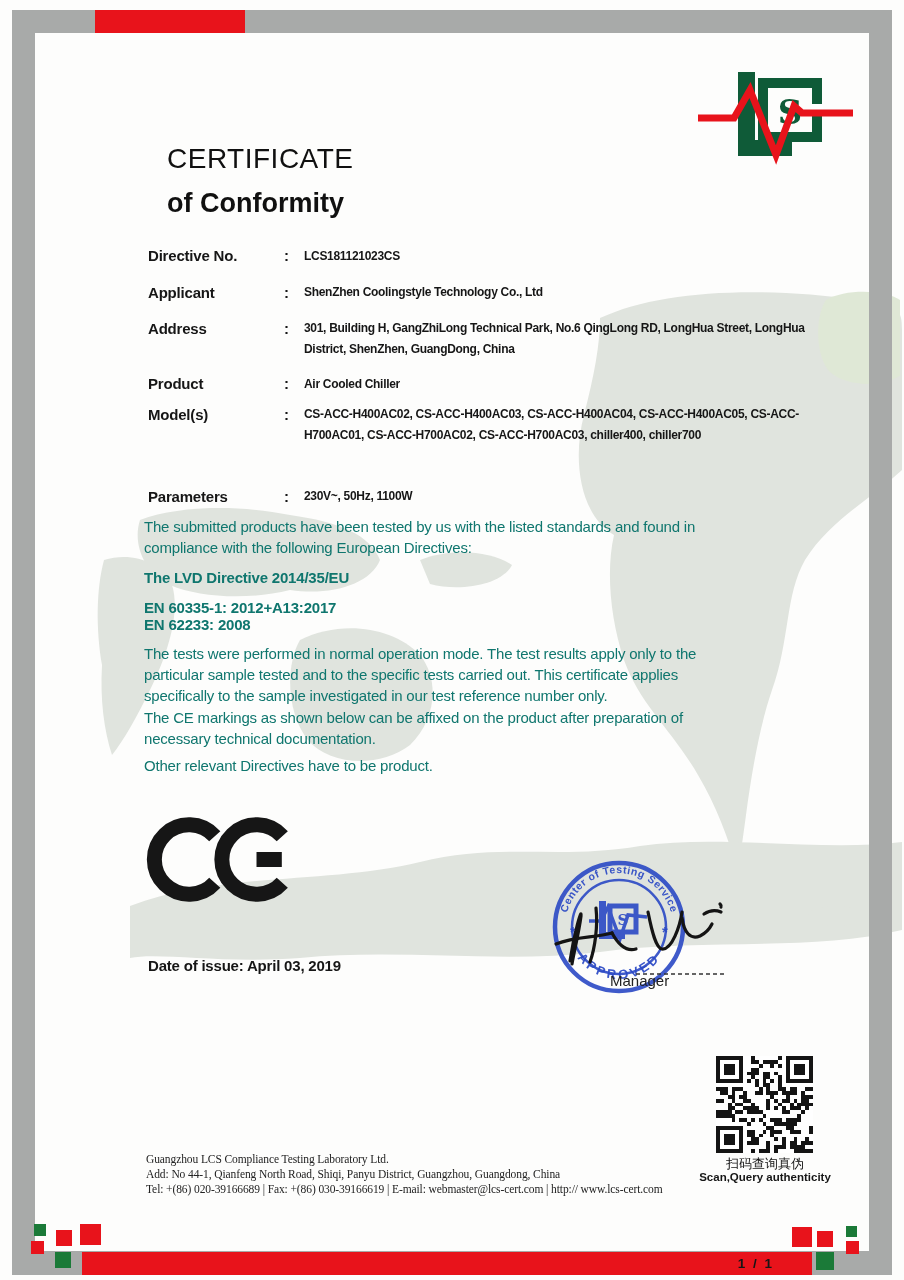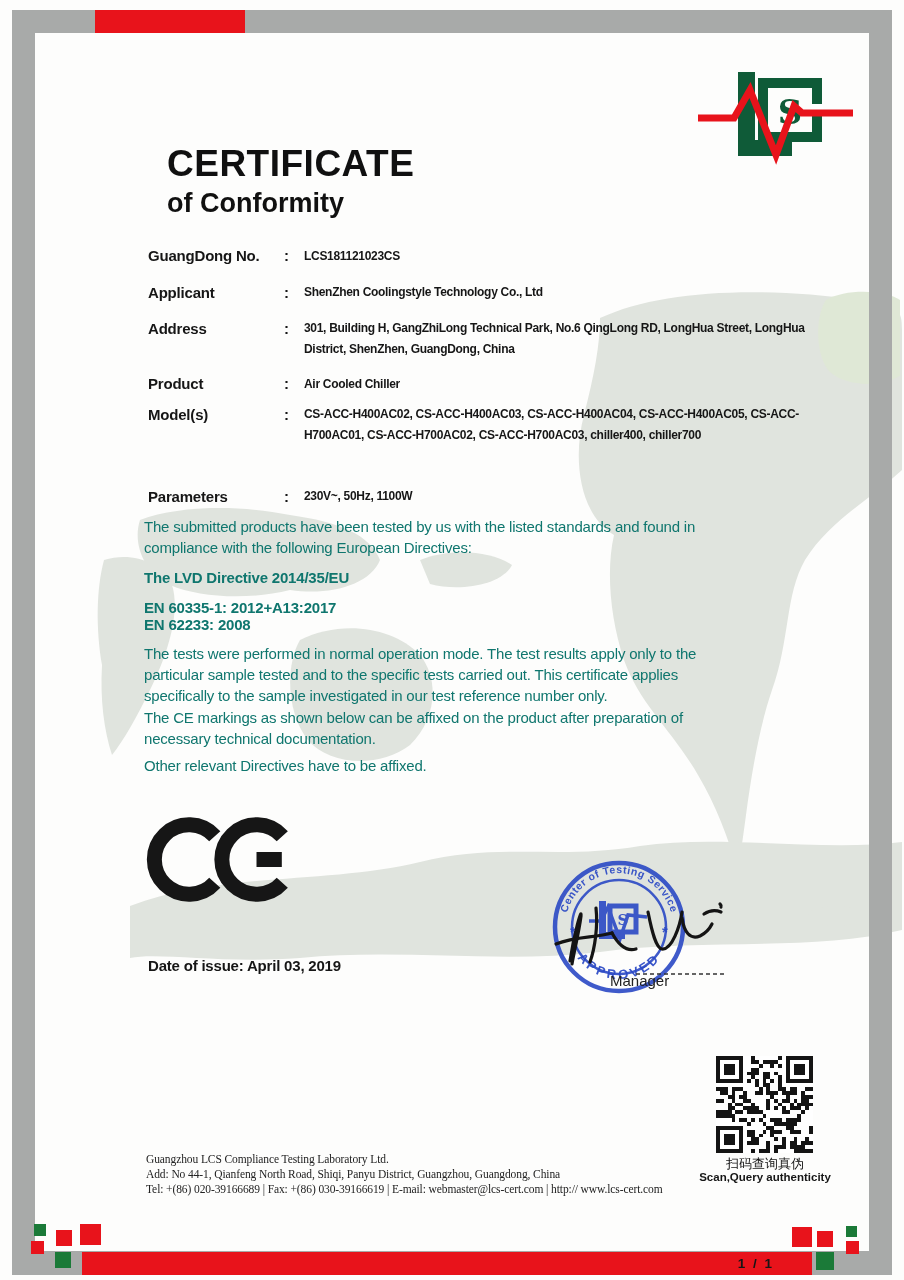--- a/index.html
+++ b/index.html
@@ -9,21 +9,21 @@
     font-family:"Liberation Sans", sans-serif;
     color:#161616;
   }
   .abs{position:absolute;}
   
   .bar{background:#a8aaa9;}
   .bar-red{background:#e8131b;}
   .sq-red{background:#e8131b;}
   .sq-green{background:#1b7a38;}
   
-  .cert-title{left:167px;top:143px;font-size:37px;font-weight:700;letter-spacing:.5px;color:#101010;}
+  .cert-title{left:167px;top:143px;font-size:28px;font-weight:400;letter-spacing:.5px;color:#101010;}
   .cert-subtitle{left:167px;top:188px;font-size:27px;font-weight:700;color:#101010;}
   
   .f-label{left:148px;width:130px;font-size:15px;font-weight:700;letter-spacing:-.2px;}
   .f-colon{left:284px;font-size:15px;font-weight:700;}
   .f-value{left:304px;width:504px;font-size:12px;font-weight:700;letter-spacing:-.3px;line-height:21px;}
   
   .para{left:144px;width:594px;font-size:15px;letter-spacing:-.2px;line-height:21px;color:#0f766e;}
   .para.bold{font-weight:700;}
   
   .footer-line{left:146px;font-size:11.5px;letter-spacing:-.1px;color:#222;font-family:Liberation Serif, serif;}
@@ -77,21 +77,21 @@
   </g>
   <rect x="65" y="25" width="54" height="54" fill="none" stroke="#0f5b38" stroke-width="10"></rect>
   <rect x="113" y="46" width="12" height="12" fill="#ffffff"></rect>
   <text x="92" y="66" text-anchor="middle" font-family="DejaVu Serif, serif" font-size="34" font-weight="700" fill="#0f5b38">S</text>
   <polyline points="0,60 36,60 52,32 78,97 96,48 104,55 155,55" fill="none" stroke="#e8131b" stroke-width="7" stroke-linejoin="miter"></polyline>
 </svg>
 
 <div class="abs cert-title">CERTIFICATE</div>
 <div class="abs cert-subtitle">of Conformity</div>
 
-<div class="abs f-label" style="top:247px">GuangDong No.</div>
+<div class="abs f-label" style="top:247px">Directive No.</div>
 <div class="abs f-colon" style="top:247px">:</div>
 <div class="abs f-value" style="top:246px">LCS181121023CS</div>
 
 <div class="abs f-label" style="top:284px">Applicant</div>
 <div class="abs f-colon" style="top:284px">:</div>
 <div class="abs f-value" style="top:282px">ShenZhen Coolingstyle Technology Co., Ltd</div>
 
 <div class="abs f-label" style="top:320px">Address</div>
 <div class="abs f-colon" style="top:320px">:</div>
 <div class="abs f-value" style="top:318px">301, Building H, GangZhiLong Technical Park, No.6 QingLong RD, LongHua Street, LongHua District, ShenZhen, GuangDong, China</div>
@@ -107,21 +107,21 @@
 <div class="abs f-label" style="top:488px">Parameters</div>
 <div class="abs f-colon" style="top:488px">:</div>
 <div class="abs f-value" style="top:486px">230V~, 50Hz, 1100W</div>
 
 <div class="abs para" style="top:516px">The submitted products have been tested by us with the listed standards and found in compliance with the following European Directives:</div>
 <div class="abs para bold" style="top:567px">The LVD Directive 2014/35/EU</div>
 <div class="abs para bold" style="top:597px">EN 60335-1: 2012+A13:2017</div>
 <div class="abs para bold" style="top:614px">EN 62233: 2008</div>
 <div class="abs para" style="top:643px">The tests were performed in normal operation mode. The test results apply only to the particular sample tested and to the specific tests carried out. This certificate applies specifically to the sample investigated in our test reference number only.</div>
 <div class="abs para" style="top:707px">The CE markings as shown below can be affixed on the product after preparation of necessary technical documentation.</div>
-<div class="abs para" style="top:755px">Other relevant Directives have to be affixed.</div>
+<div class="abs para" style="top:755px">Other relevant Directives have to be product.</div>
 
 <svg class="abs" style="left:144px;top:812px" width="150" height="95" viewBox="0 0 160 100">
   <g fill="none" stroke="#161616" stroke-width="16">
     <path d="M75.5,25.2 A37,37 0 1 0 75.5,74.8"></path>
     <path d="M147.5,25.2 A37,37 0 1 0 147.5,74.8"></path>
     <path d="M120,50 L147,50"></path>
   </g>
 </svg>
 
 <div class="abs date-issue">Date of issue: April 03, 2019</div>

